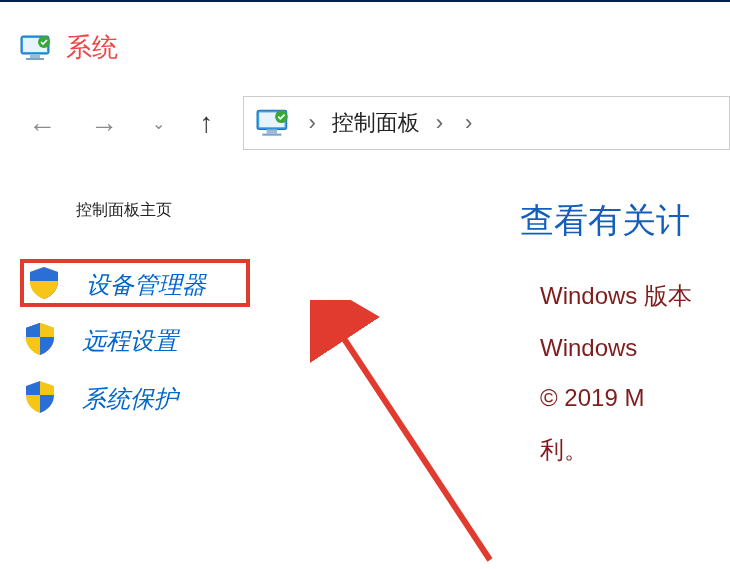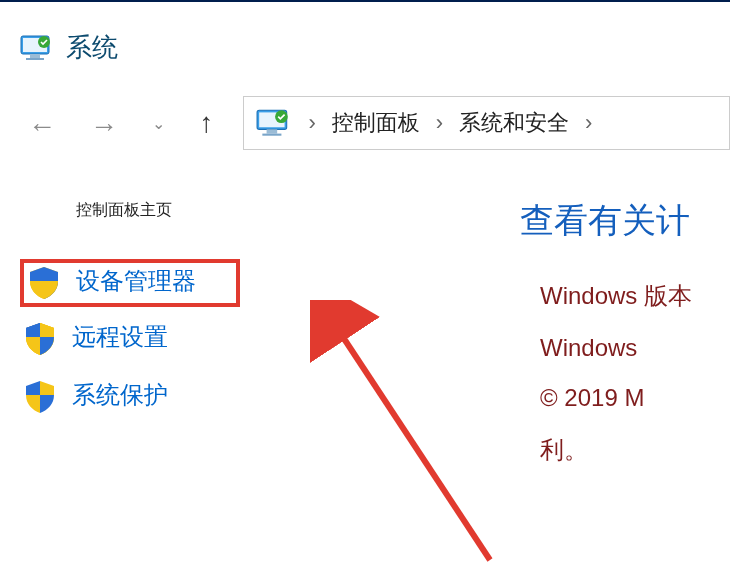--- a/index.html
+++ b/index.html
@@ -20,21 +20,21 @@
     .title-row {
       position: absolute;
       top: 30px;
       left: 20px;
       display: flex;
       align-items: center;
       gap: 12px;
     }
     .title-row .title-text {
       font-size: 26px;
-      color: #0c4a6e;
+      color: #ef4444;
     }
     .system-icon-small { width: 34px; height: 28px; }
     .nav-row {
       position: absolute;
       top: 96px;
       left: 28px;
       right: 0;
       display: flex;
       align-items: center;
       gap: 30px;
@@ -73,24 +73,25 @@
       top: 200px;
     }
     .sidebar-home {
       font-size: 16px;
       color: #222;
       margin-left: 56px;
       margin-bottom: 38px;
     }
     .sidebar-item {
       display: flex;
-      align-items: flex-start;
-      gap: 14px;
+      align-items: flex-end;
+      gap: 24px;
       margin-bottom: 14px;
       padding: 4px 10px 4px 2px;
+      font-style: italic;
     }
     .sidebar-item .label {
       font-size: 24px;
       color: #0066cc;
     }
     .highlighted {
       border: 4px solid #e13a2f;
       padding: 2px 40px 2px 2px;
       margin-bottom: 10px;
     }
@@ -150,21 +151,20 @@
       <rect x="1" y="2" width="28" height="18" rx="2" fill="#3b9fe8" stroke="#1b6fb5" stroke-width="1"></rect>
       <rect x="3" y="4" width="24" height="14" fill="#e8f4fd"></rect>
       <rect x="10" y="20" width="10" height="4" fill="#9bbcd6"></rect>
       <rect x="6" y="24" width="18" height="2" fill="#7aa5c9"></rect>
       <circle cx="24" cy="8" r="6" fill="#38a838"></circle>
       <path d="M21 8 L23 10 L27 6" stroke="#fff" stroke-width="1.6" fill="none"></path>
     </svg>
     <span class="breadcrumb-sep">›</span>
     <span class="breadcrumb-item">控制面板</span>
     <span class="breadcrumb-sep">›</span>
-    <span class="breadcrumb-item">系统和安全</span>
     <span class="breadcrumb-sep">›</span>
   </div>
 </div>
 
 <div class="sidebar">
   <div class="sidebar-home">控制面板主页</div>
 
   <div class="sidebar-item highlighted">
     <svg class="shield" viewBox="0 0 36 36">
       <path d="M18 2 L32 7 V16 C32 25 26 31 18 34 C10 31 4 25 4 16 V7 Z" fill="#f5c518"></path>

